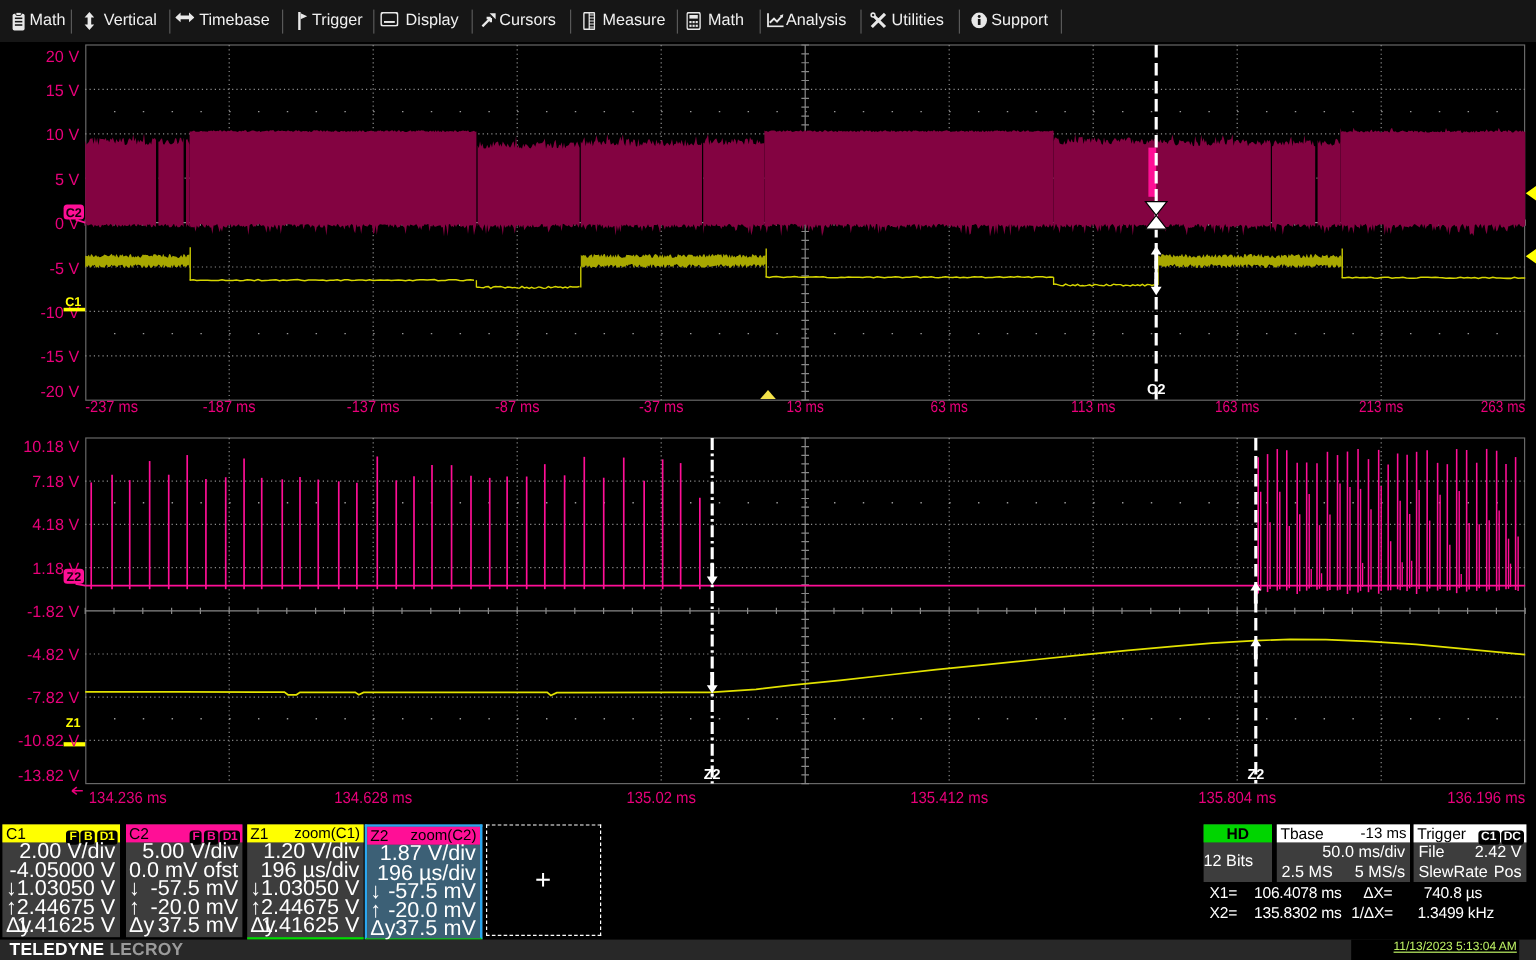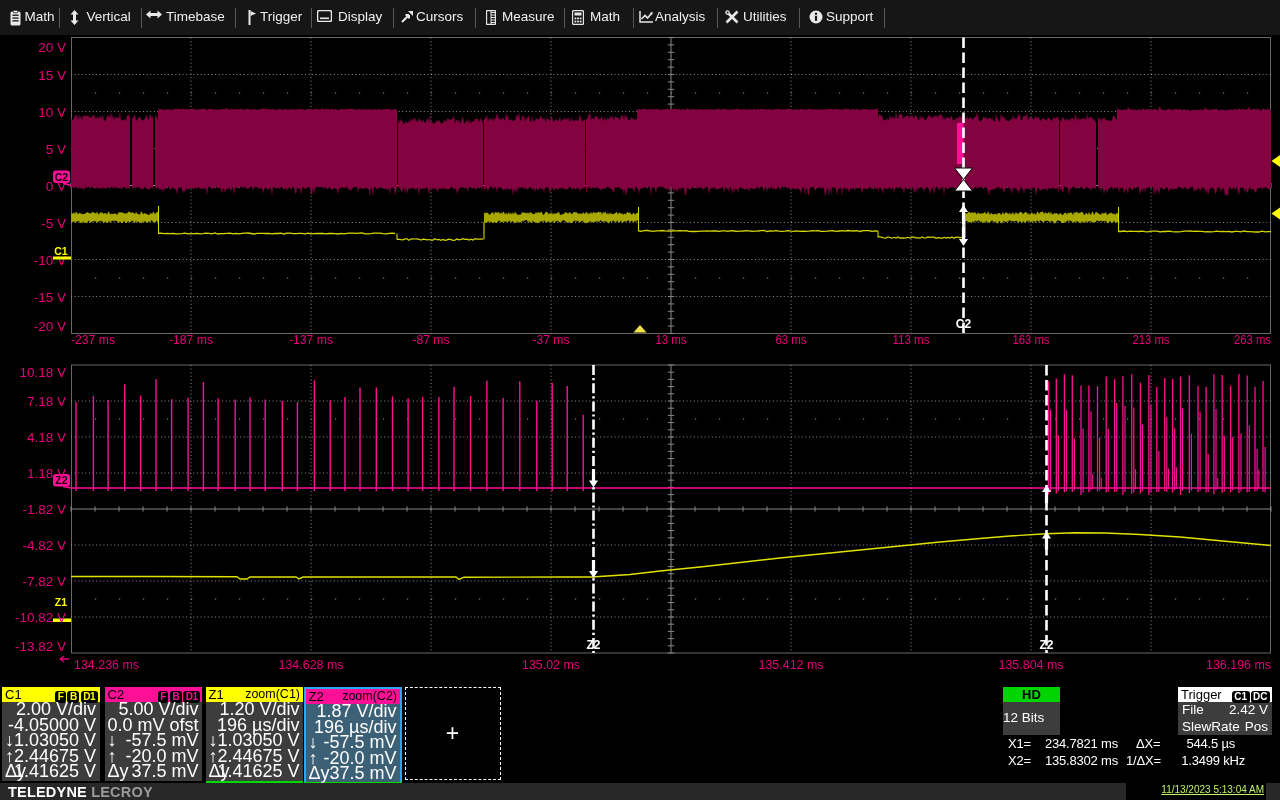--- a/index.html
+++ b/index.html
@@ -492,37 +492,47 @@
           </div>
         </div>
 </div>
 <div id="plusbox">
         <div class="pl">+</div>
       </div>
 <div class="ibox" style="left:1003px; top:3.5px; width:57px; height:48.5px">
   <div class="ihdr" style="background:#00d500; text-align:center; font-weight:bold">HD</div>
   <div class="irow" style="text-align:left; line-height:31px">12 Bits</div>
 </div>
+<div class="ibox" style="left:1064px; top:3.5px; width:111px; height:48.5px">
+  <div class="ihdr" style="background:#fff; color:#000">Tbase<span class="hdr-r">-13 ms</span></div>
+  <div class="irow">
+          <span class="r">50.0 ms/div</span>
+        </div>
+  <div class="irow">
+          <span class="l">2.5 MS</span>
+          <span class="r">5 MS/s</span>
+        </div>
+</div>
 <div class="ibox" style="left:1178px; top:3.5px; width:94px; height:48.5px">
   <div class="ihdr" style="background:#fff; color:#000">Trigger<span class="badges" style="top:1.2px"><span class="tbdg">C1</span><span class="tbdg">DC</span></span></div>
   <div class="irow">
           <span class="l">File</span>
           <span class="r">2.42 V</span>
         </div>
   <div class="irow">
           <span class="l">SlewRate</span>
           <span class="r">Pos</span>
         </div>
 </div>
 </div>
 <div id="xrows">
   <span style="left:1008px; top:0">X1=</span>
-      <span style="right:162px; top:0">234.7821 ms</span>
+      <span style="right:162px; top:0">106.4078 ms</span>
   <span style="left:1136px; top:0">ΔX=</span>
-      <span style="right:45px; top:0">544.5 µs</span>
+      <span style="right:45px; top:0">740.8 µs</span>
   <span style="left:1008px; top:16.5px">X2=</span>
       <span style="right:162px; top:16.5px">135.8302 ms</span>
   <span style="left:1126px; top:16.5px">1/ΔX=</span>
       <span style="right:35px; top:16.5px">1.3499 kHz</span>
 </div>
 <div id="strip">
   <div id="logo">TELEDYNE <span>LECROY</span></div>
   <div id="dt"></div>
   <div id="date">11/13/2023 5:13:04 AM</div>
 </div>

